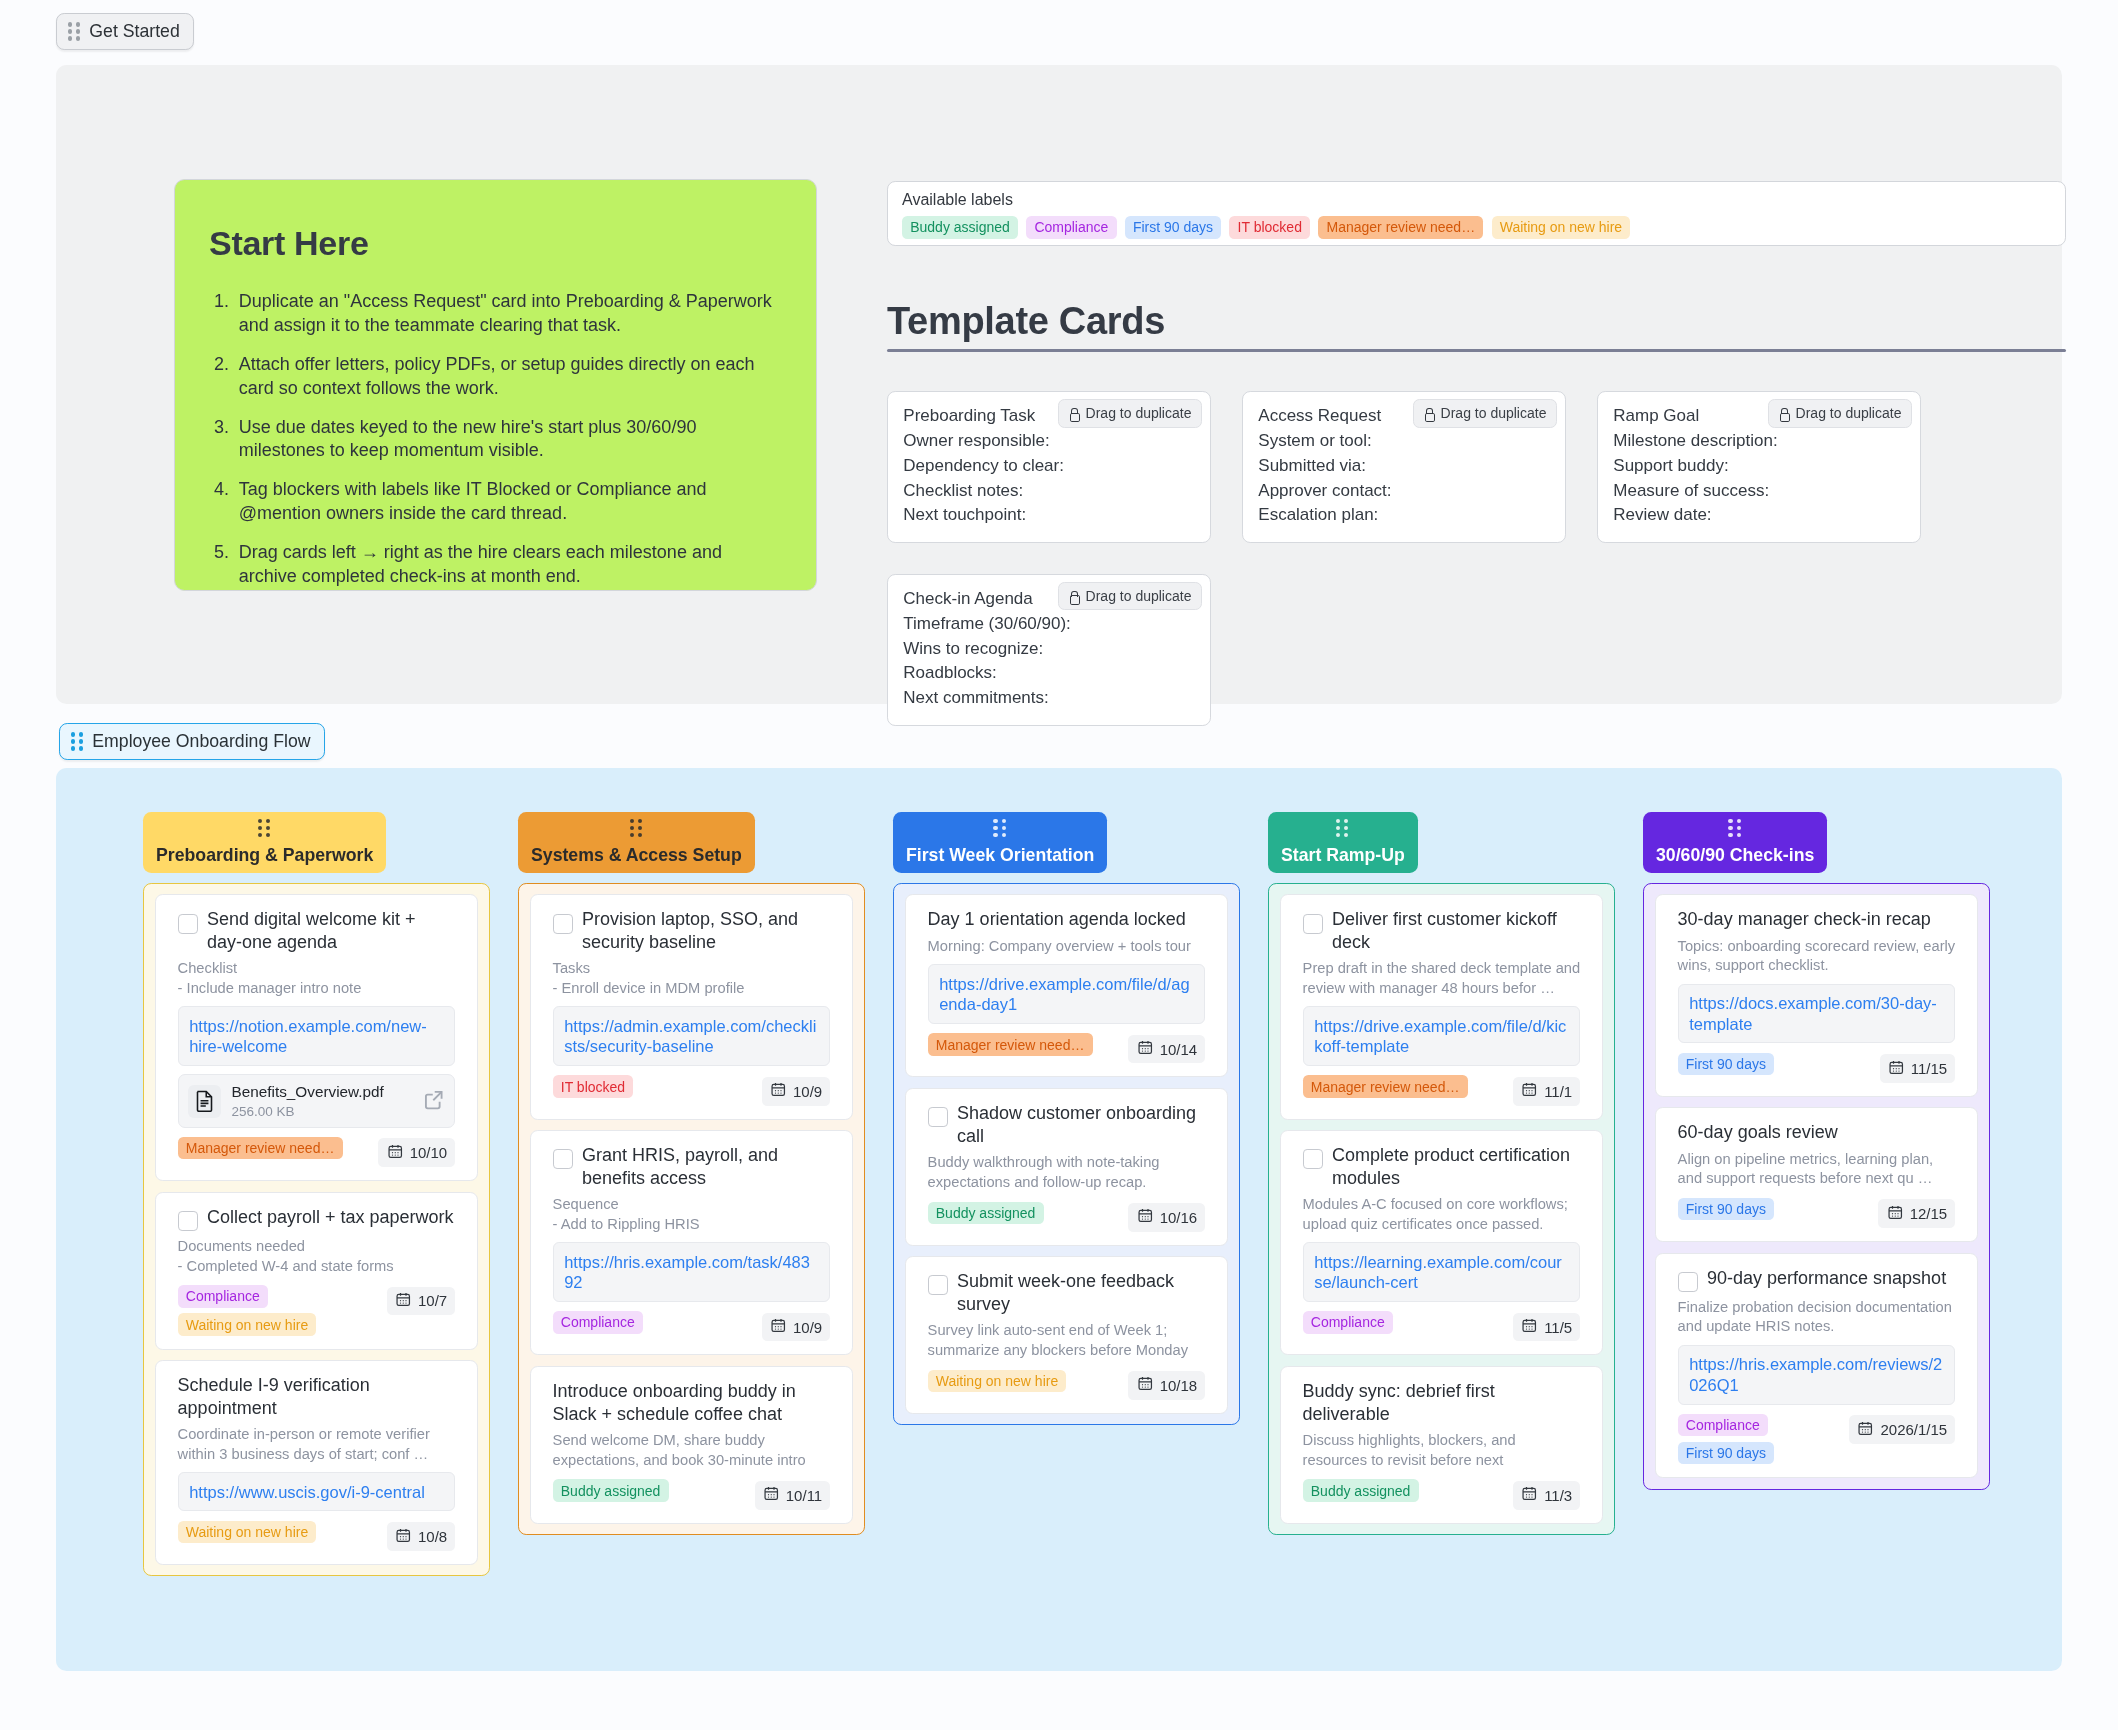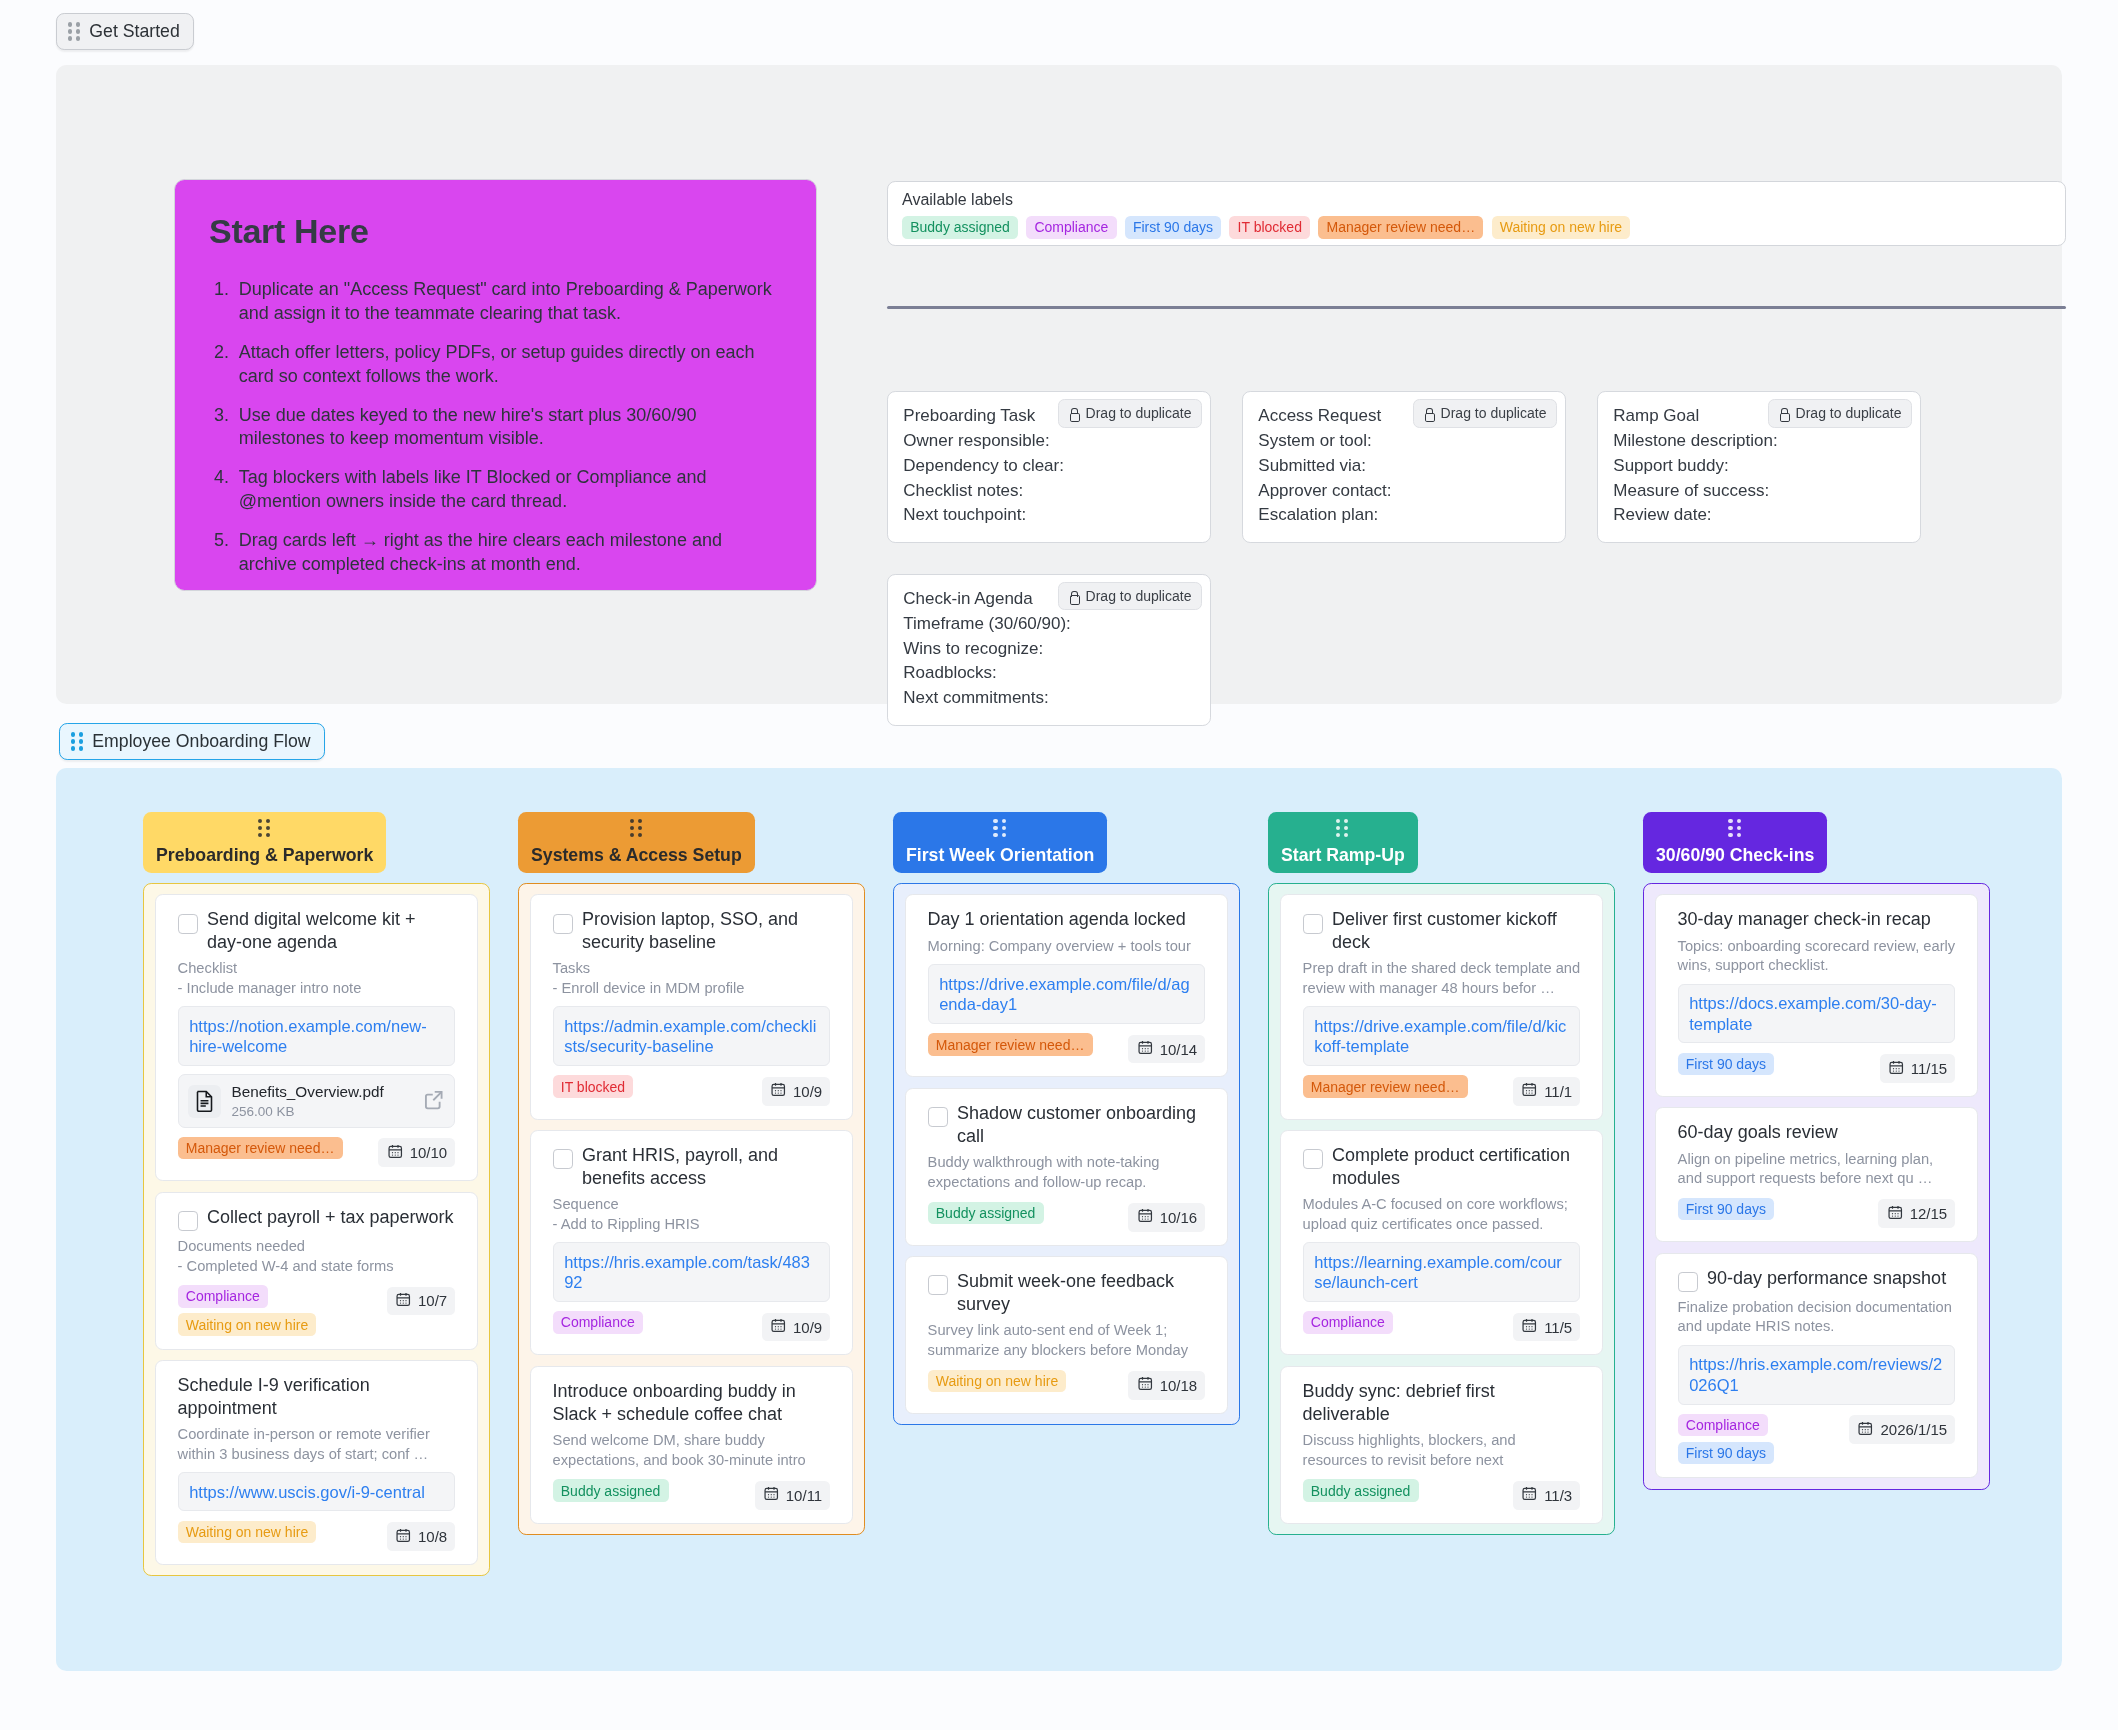--- a/index.html
+++ b/index.html
@@ -33,22 +33,22 @@
 
   
   .panel-getstarted {
     position: absolute; left: 56px; top: 65px;
     width: 2006px; height: 639px;
     background: #f0f1f2; border-radius: 10.6px;
   }
   .start-card {
     position: absolute; left: 118px; top: 114px;
     width: 643px; height: 412px;
-    background: #d946ef; border: 1.2px solid #d3d6db; border-radius: 10.6px;
-    padding: 32px 34px;
+    background: #bef264; border: 1.2px solid #d3d6db; border-radius: 10.6px;
+    padding: 44px 34px;
   }
   .start-card h1 {
     font-size: 34px; font-weight: bold; color: #353b45;
     letter-spacing: -0.3px; margin-bottom: 27px;
   }
   .start-list { list-style: decimal; padding-left: 25px; }
   .start-list li {
     font-size: 18px; line-height: 1.32; color: #2e343c;
     margin-bottom: 15.3px; padding-left: 4.7px;
   }
@@ -230,20 +230,21 @@
           <span class="chip buddy">Buddy assigned</span>
           <span class="chip compliance">Compliance</span>
           <span class="chip first90">First 90 days</span>
           <span class="chip itblocked">IT blocked</span>
           <span class="chip managerrev">Manager review need…</span>
           <span class="chip waiting">Waiting on new hire</span>
         </div>
     </div>
 
     <div class="tmpl-heading">
+      <h2>Template Cards</h2>
       <div class="tmpl-rule"></div>
     </div>
 
     <div class="tmpl-grid" id="tmpl-grid">
         <div class="tmpl-card">
           <div class="line title">Preboarding Task</div>
           <div class="line">Owner responsible:</div>
           <div class="line">Dependency to clear:</div>
           <div class="line">Checklist notes:</div>
           <div class="line">Next touchpoint:</div>

